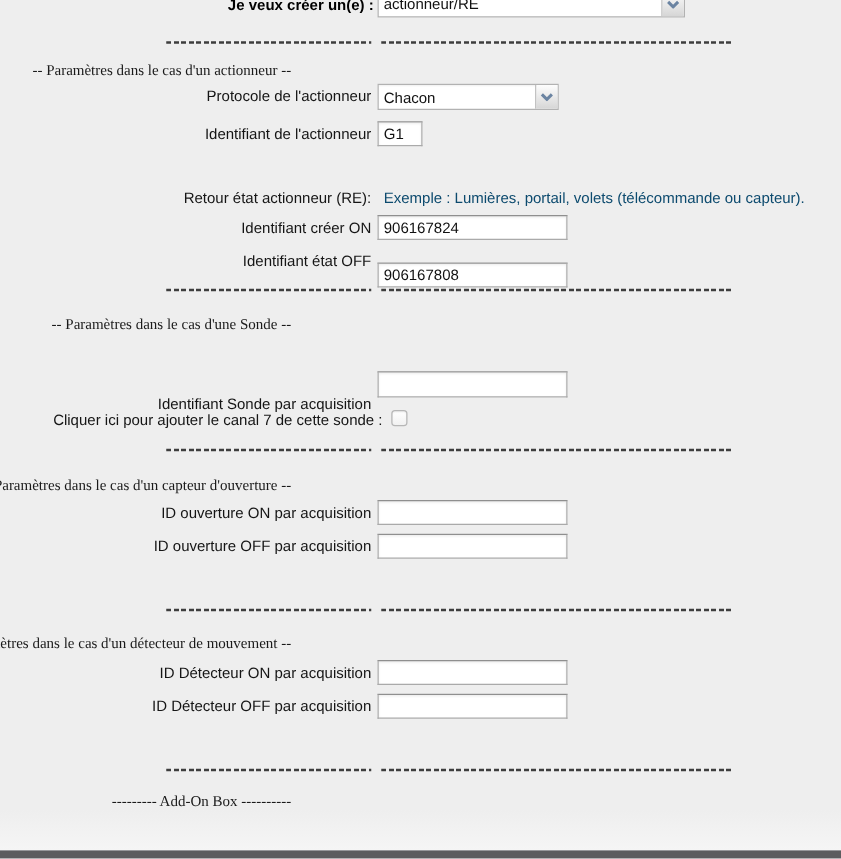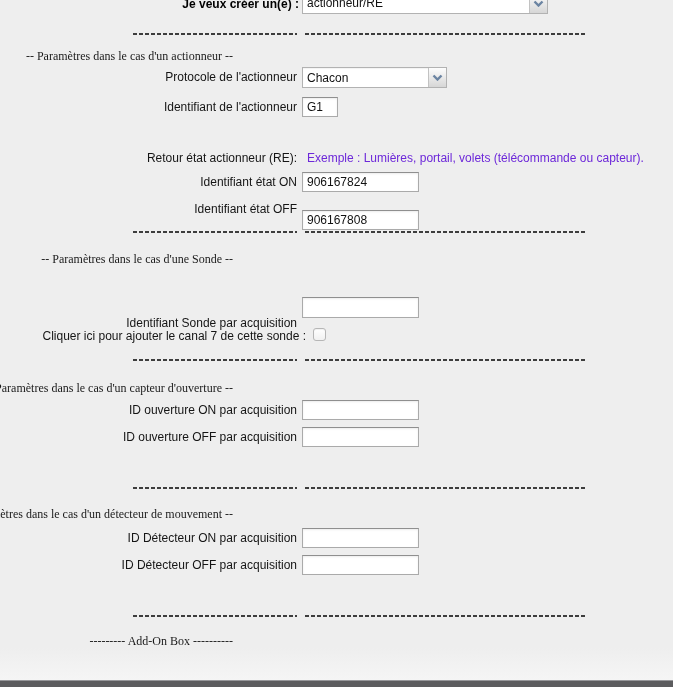--- a/index.html
+++ b/index.html
@@ -10,30 +10,30 @@
   }
   .lbl{
     position:absolute; left:0; width:297px; text-align:right;
     white-space:nowrap; line-height:14px; color:#151515;
   }
   .lbl.bold{font-weight:bold; color:#000;}
   .sect{
     position:absolute; right:440px; white-space:nowrap; line-height:14px; color:#1a1a1a;font-family:Liberation Serif, serif;
   }
   .free{
-    position:absolute; white-space:nowrap; line-height:14px; color:#6d28d9;
+    position:absolute; white-space:nowrap; line-height:14px; color:#0c4a6e;
   }
   .dash{
     position:absolute; height:2px;
     background:repeating-linear-gradient(to right,#3d3d3d 0 4px,transparent 4px 6px);
   }
   .dash-l{left:133px; width:164px;}
   .dash-r{left:305px; width:280px;}
   .inp{
-    position:absolute; left:302px; width:117px; height:20px;
+    position:absolute; left:302px; width:152px; height:20px;
     box-sizing:border-box; border:1px solid #aaaaaa; border-top-color:#8f8f8f;
     background:#ffffff; box-shadow:inset 0 1px 2px rgba(0,0,0,0.08);
     font-family:"Liberation Sans", sans-serif; font-size:12px; color:#111;
     padding:1px 4px; outline:none;
   }
   .sel{
     position:absolute; box-sizing:border-box; display:flex; align-items:stretch;
     background:#ffffff; border:1px solid #b2b2b2;
     box-shadow:inset 0 1px 1px rgba(0,0,0,0.05);
   }
@@ -90,21 +90,21 @@
         </svg>
     </span>
   </div>
 
   <div class="lbl" style="top:100px">Identifiant de l'actionneur</div>
   <input class="inp" style="top: 97px; width: 36px;" value="G1">
 
   <div class="lbl" style="top:151px">Retour état actionneur (RE):</div>
   <div class="free" style="left:307px;top:151px">Exemple : Lumières, portail, volets (télécommande ou capteur).</div>
 
-  <div class="lbl" style="top:175px">Identifiant état ON</div>
+  <div class="lbl" style="top:175px">Identifiant créer ON</div>
   <input class="inp" style="top: 172px;" value="906167824">
 
   <div class="lbl" style="top:202px">Identifiant état OFF</div>
   <input class="inp" style="top: 210px;" value="906167808">
 
   <div class="dash dash-l" style="top:231px"></div>
   <div class="dash dash-r" style="top:231px"></div>
 
   <div class="sect" style="top:252px">-- Paramètres dans le cas d'une Sonde --</div>
 

